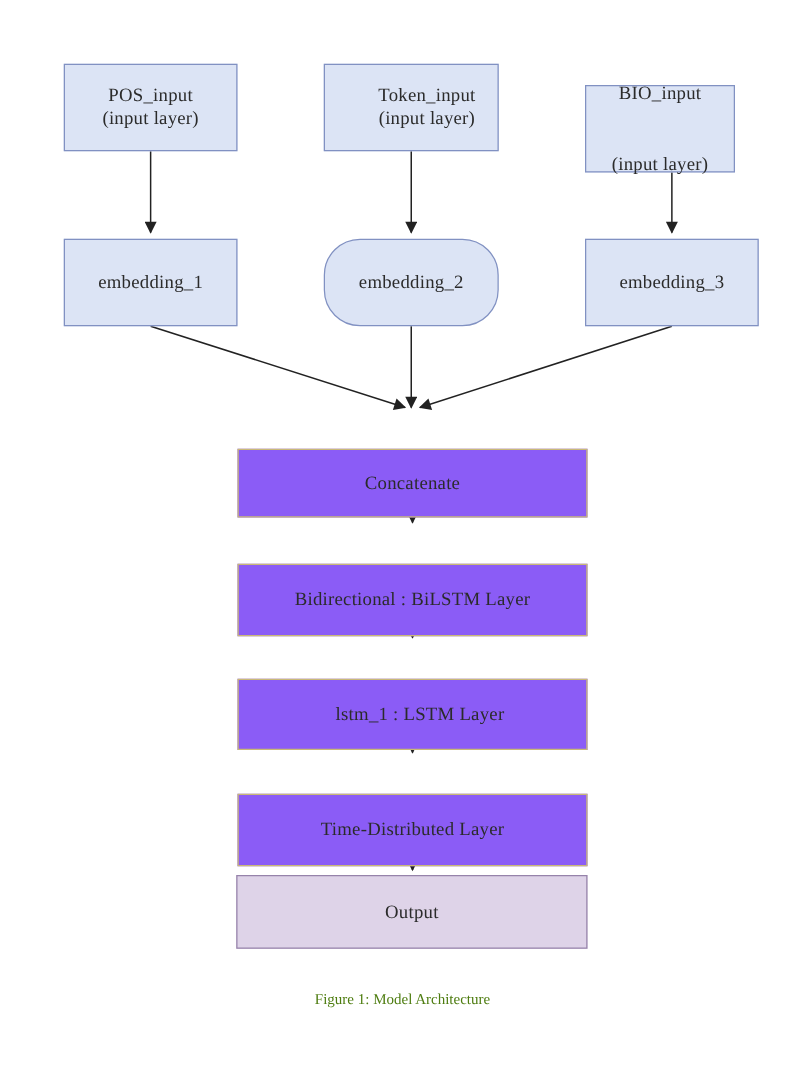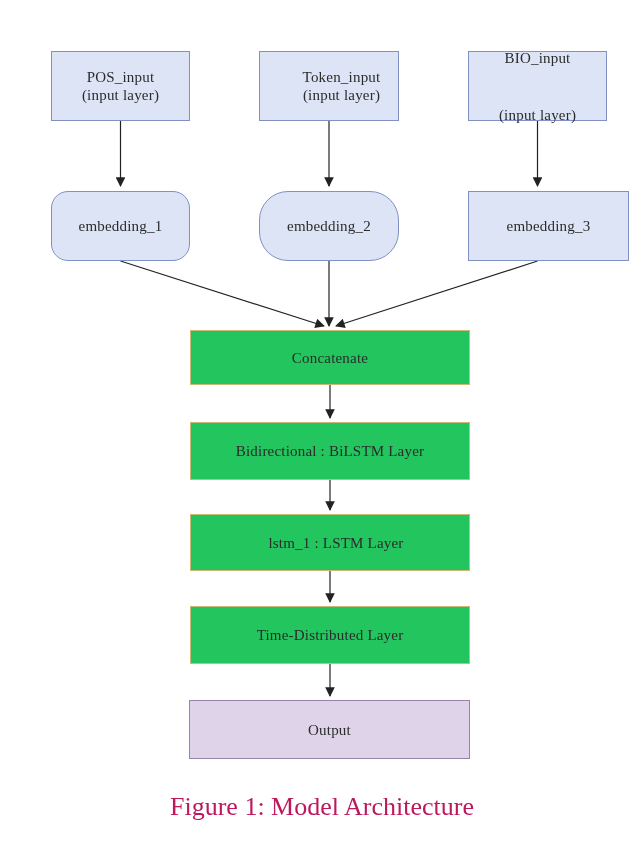--- a/index.html
+++ b/index.html
@@ -35,49 +35,50 @@
     line-height: 18px;
     color: #2b2b2b;
     border: 1px solid;
     letter-spacing: 0.2px;
   }
   .node-blue {
     background: #dce4f5;
     border-color: #8191c2;
   }
   .node-yellow {
-    background: #22c55e;
+    background: #8b5cf6;
     border-color: #c9b876;
+    margin-top: 29px;
   }
   .node-purple {
     background: #ded3e8;
     border-color: #9683aa;
   }
   
   .pos-input    { left: 51px;  top: 51px;  width: 139px; height: 70px; }
   .token-input  { left: 259px; top: 51px;  width: 140px; height: 70px; padding-left: 25px; }
-  .bio-input    { left: 468px; top: 51px;  width: 139px; height: 70px; gap: 39px; }
+  .bio-input    { left: 468px; top: 68px;  width: 120px; height: 70px; gap: 39px; }
   
-  .embedding-1  { left: 51px;  top: 191px; width: 139px; height: 70px; border-radius: 17px; }
+  .embedding-1  { left: 51px;  top: 191px; width: 139px; height: 70px; }
   .embedding-2  { left: 259px; top: 191px; width: 140px; height: 70px; border-radius: 29px; }
-  .embedding-3  { left: 468px; top: 191px; width: 161px; height: 70px; }
+  .embedding-3  { left: 468px; top: 191px; width: 139px; height: 70px; }
   
   .concatenate      { left: 190px; top: 330px; width: 280px; height: 55px; }
   .bilstm           { left: 190px; top: 422px; width: 280px; height: 58px; align-items: center; }
   .lstm             { left: 190px; top: 514px; width: 280px; height: 57px; padding-left: 12px; }
   .time-distributed { left: 190px; top: 606px; width: 280px; height: 58px; }
   .output           { left: 189px; top: 700px; width: 281px; height: 59px; }
   .caption {
     position: absolute;
     left: 0;
     top: 792px;
     width: 644px;
     text-align: center;
-    font-size: 26px;
-    color: #be185d;
+    font-size: 12px;
+    color: #4d7c0f;
     font-family: "Liberation Serif", serif;
   }
 </style>
 </head>
 <body>
 
 <div class="page">
 
   <svg class="edges" viewBox="0 0 644 852" xmlns="http://www.w3.org/2000/svg">
     <defs>

